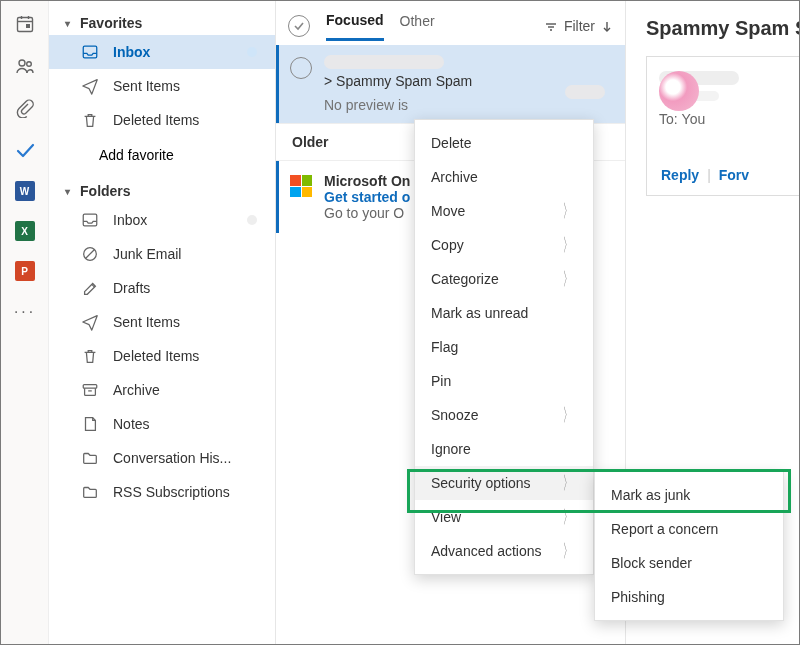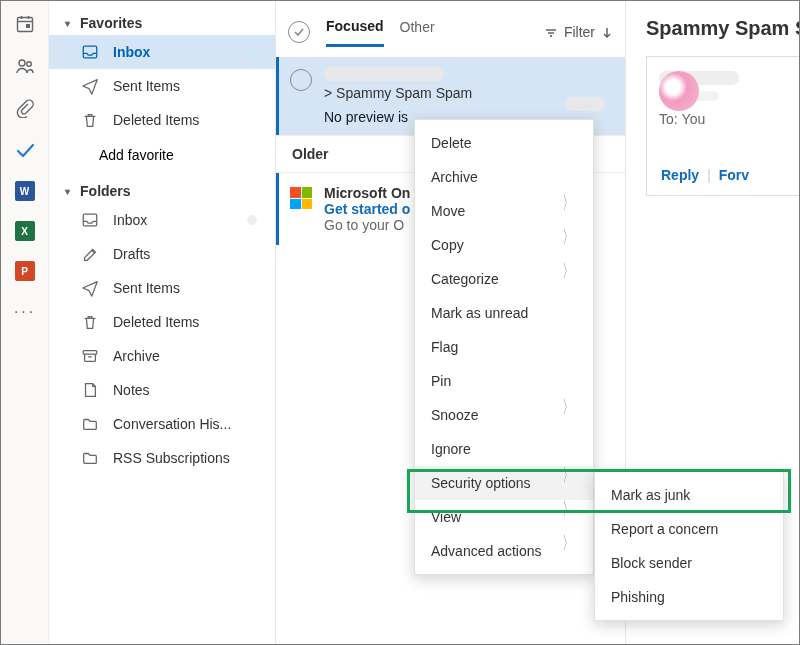--- a/index.html
+++ b/index.html
@@ -17,34 +17,34 @@
   .nav-section{padding:6px 0 4px 16px;font-weight:600;display:flex;align-items:center;gap:10px;color:#333;}
   .nav-section .chev{font-size:10px;color:#666;}
   .nav-item{display:flex;align-items:center;gap:14px;padding:8px 14px 8px 32px;color:#333;position:relative;}
   .nav-item.selected{background:#d6e5f5;color:#0064b6;font-weight:600;}
   .nav-item .ni-icon{width:18px;display:flex;justify-content:center;color:#666;}
   .nav-item.selected .ni-icon{color:#0064b6;}
   .nav-item .dot{position:absolute;right:18px;top:50%;transform:translateY(-50%);width:10px;height:10px;border-radius:50%;background:#cfe5f9;}
   .add-fav{color:#000000;padding:10px 14px 14px 50px;}
   
   .msglist{flex:1;display:flex;flex-direction:column;border-left:1px solid #e6e6e6;}
-  .msglist-head{display:flex;align-items:center;height:56px;padding:6px 12px 0 12px;gap:16px;position:relative;}
+  .msglist-head{display:flex;align-items:center;height:44px;padding:6px 12px 0 12px;gap:16px;position:relative;}
   .sel-all{width:22px;height:22px;border:1.5px solid #888;border-radius:50%;display:flex;align-items:center;justify-content:center;color:#888;font-size:11px;}
   .tab{font-weight:400;color:#666;padding-bottom:10px;}
   .tab.active{font-weight:600;color:#222;border-bottom:3px solid #0f6cbd;}
   .filter{margin-left:auto;display:flex;align-items:flex-end;gap:6px;color:#555;}
   .filter svg,.filter .srt{color:#555;}
   .msg-row{display:flex;padding:10px 14px;gap:12px;position:relative;}
   .msg-row.sel{background:#d6e5f5;}
   .msg-row.sel::before{content:"";position:absolute;left:0;top:0;bottom:0;width:3px;background:#0f6cbd;}
   .msg-radio{width:22px;height:22px;border:1.5px solid #888;border-radius:50%;margin-top:2px;flex-shrink:0;}
   .msg-body{flex:1;min-width:0;}
   .msg-sender{height:14px;width:120px;border-radius:7px;background:#e8e8ea;margin-bottom:4px;}
   .msg-subject{color:#333;font-weight:400;margin-bottom:8px;}
-  .msg-preview{color:#0f172a;}
+  .msg-preview{color:#737373;}
   .msg-attach{position:absolute;right:20px;top:40px;width:40px;height:14px;border-radius:8px;background:#e8e8ea;}
   .section-hdr{padding:10px 16px;font-weight:600;color:#333;border-top:1px solid #eee;border-bottom:1px solid #eee;}
   .ms-row{display:flex;padding:12px 14px;gap:12px;align-items:flex-start;position:relative;}
   .ms-row::before{content:"";position:absolute;left:0;top:0;bottom:0;width:3px;background:#0f6cbd;}
   .ms-logo{width:22px;height:22px;display:grid;grid-template-columns:1fr 1fr;grid-template-rows:1fr 1fr;gap:1px;margin-top:2px;flex-shrink:0;}
   .ms-logo div:nth-child(1){background:#f25022;}
   .ms-logo div:nth-child(2){background:#7fba00;}
   .ms-logo div:nth-child(3){background:#00a4ef;}
   .ms-logo div:nth-child(4){background:#ffb900;}
   .ms-sender{font-weight:600;}
@@ -54,21 +54,21 @@
   .rp-header{font-size:20px;font-weight:600;padding:16px 0 16px 20px;white-space:nowrap;}
   .rp-card{margin-left:20px;border:1px solid #ddd;padding:14px 12px 12px 12px;width:180px;}
   .rp-avatar{width:40px;height:40px;border-radius:50%;background:radial-gradient(circle at 35% 40%,#fff 0 20%,#f29cc0 40%,#f4b8d1 100%);float:left;margin-right:10px;}
   .rp-sender-blur{height:14px;width:80px;border-radius:7px;background:#eee;margin-bottom:6px;}
   .rp-meta-blur{height:10px;width:60px;border-radius:5px;background:#f3f3f3;margin-bottom:6px;}
   .rp-to{color:#666;clear:both;}
   .rp-actions{display:flex;gap:8px;color:#0f6cbd;font-weight:600;margin-top:40px;padding-left:2px;}
   .rp-actions .sep{color:#ccc;font-weight:400;}
   
   .context{position:absolute;left:413px;top:118px;width:180px;background:#fff;border:1px solid #e1e1e1;box-shadow:0 4px 14px rgba(0,0,0,.18);padding:6px 0;z-index:20;}
-  .ctx-item{display:flex;justify-content:space-between;padding:9px 16px;color:#333;}
+  .ctx-item{display:flex;align-items:center;justify-content:space-between;padding:9px 16px;color:#333;}
   .ctx-item .chev{color:#888;font-size:18px;line-height:0;}
   .ctx-item.hi{background:#f2f2f2;}
   .ctx-highlight{position:absolute;left:406px;top:468px;width:384px;height:44px;border:3px solid #18a558;z-index:30;pointer-events:none;}
   
   .submenu{position:absolute;left:593px;top:470px;width:190px;background:#fff;border:1px solid #e1e1e1;box-shadow:0 4px 14px rgba(0,0,0,.18);padding:6px 0;z-index:20;}
   .sub-item{padding:9px 16px;color:#333;}
   
   .chev-span{display:inline-block;transform:scaleX(.6);}
   
   svg{display:block;}
@@ -161,20 +161,29 @@
 
     <div class="nav-item">
       <span class="ni-icon">
         <svg width="18" height="18" viewBox="0 0 20 20" fill="none" stroke="#666" stroke-width="1.4">
             <rect x="2.5" y="3.5" width="15" height="13" rx="1.5"></rect>
             <path d="M2.5 11.5h4l1.5 2h4l1.5-2h4"></path>
           </svg>
       </span>
       <span>Inbox</span>
       <span class="dot" style="background:#eee;"></span>
+    </div>
+    <div class="nav-item">
+      <span class="ni-icon">
+        <svg width="18" height="18" viewBox="0 0 20 20" fill="none" stroke="#666" stroke-width="1.4">
+            <circle cx="10" cy="10" r="7"></circle>
+            <line x1="5" y1="15" x2="15" y2="5"></line>
+          </svg>
+      </span>
+      <span>Junk Email</span>
     </div>
     <div class="nav-item">
       <span class="ni-icon">
         <svg width="18" height="18" viewBox="0 0 20 20" fill="none" stroke="#666" stroke-width="1.4">
             <path d="M4 14l9-9 3 3-9 9H4v-3z"></path>
             <path d="M12 6l3 3"></path>
           </svg>
       </span>
       <span>Drafts</span>
     </div>

